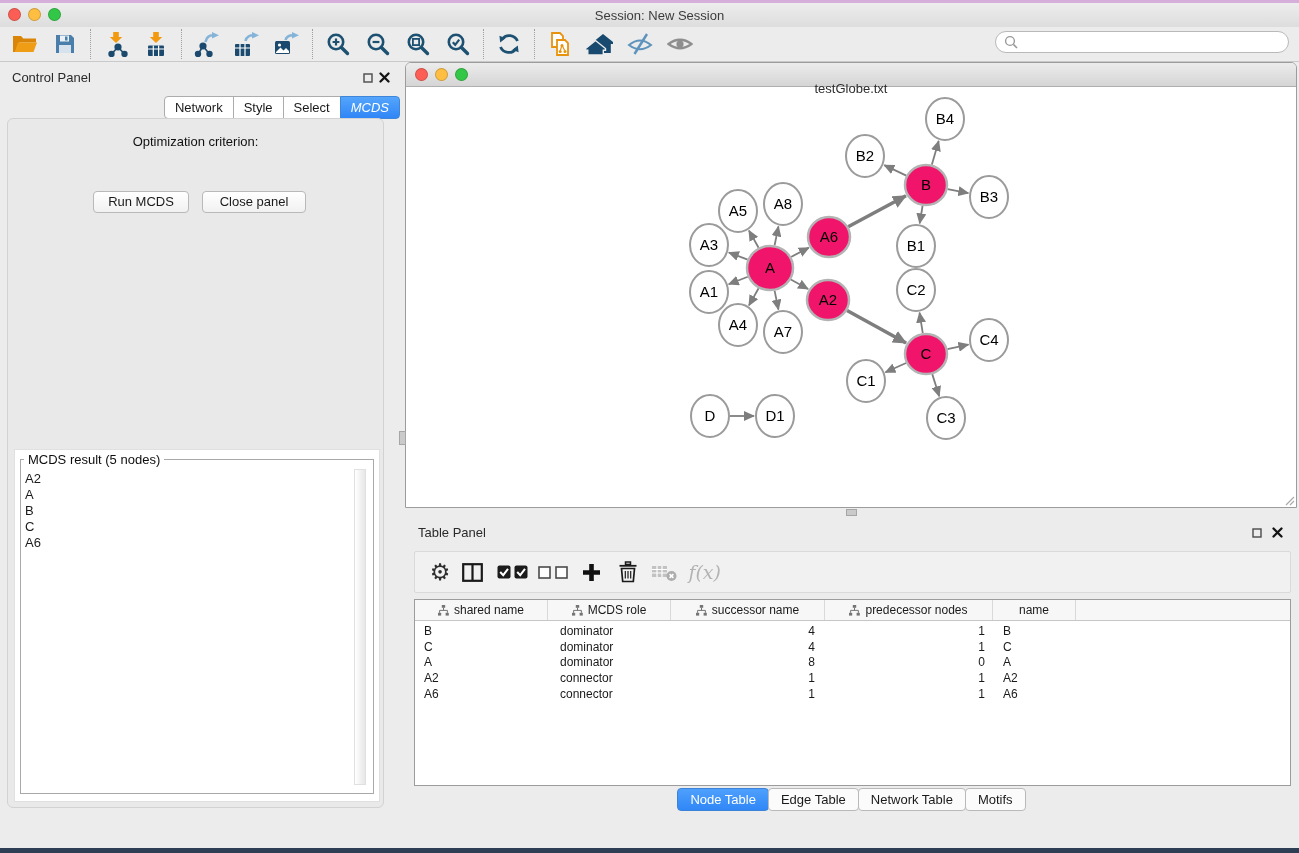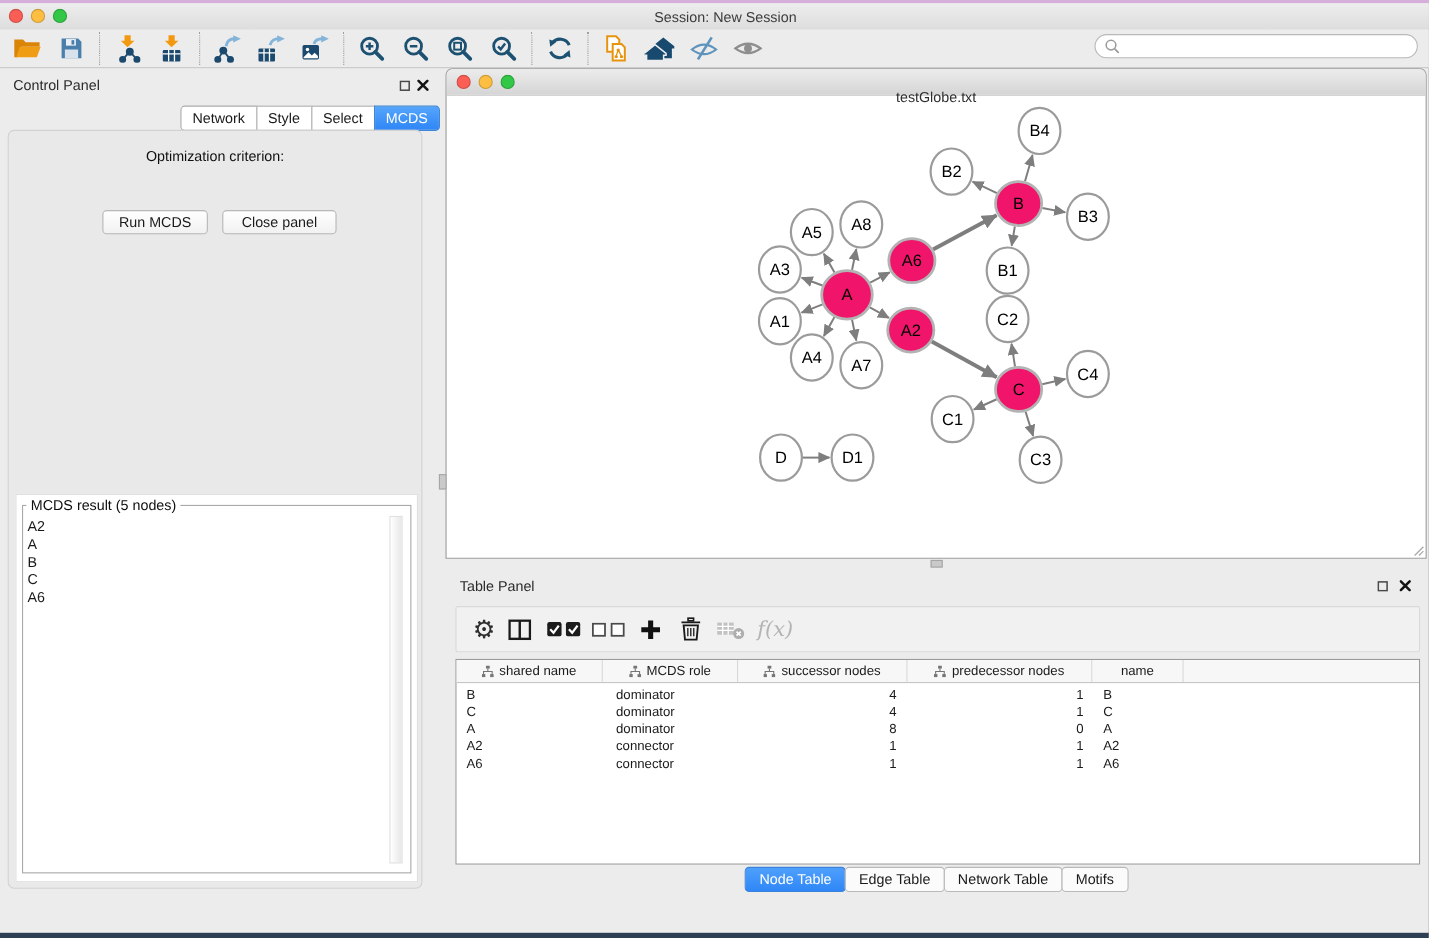--- a/index.html
+++ b/index.html
@@ -22,21 +22,21 @@
                border:1px solid #B9B9B9;border-radius:12px;display:flex;align-items:center;padding-left:8px;box-sizing:border-box;}
   #search-input{border:none;outline:none;flex:1;font-size:13px;height:16px;background:transparent;margin-left:5px;}
   
   #left-panel{position:absolute;left:0;top:62px;width:400px;height:753px;}
   .panel-title{position:absolute;left:12px;top:8px;font-size:13px;color:#2A2A2A;}
   .mini-ico{position:absolute;width:13px;height:13px;display:flex;align-items:center;justify-content:center;}
   #ctl-tabs{position:absolute;left:0;top:34px;width:100%;display:flex;justify-content:flex-end;}
   .ctab{height:21px;line-height:21px;padding:0 10px;background:#FFF;border:1px solid #ACACAC;
         font-size:13px;margin-left:-1px;}
   .ctab:first-child{border-radius:4px 0 0 4px;}
-  .ctab:last-child{border-radius:0 4px 4px 0;}
+  .ctab:last-child{border-radius:0 4px 4px 0;font-style:italic;}
   .ctab.active{background:linear-gradient(#55A5FC,#2F86F6);border-color:#3E87D8;color:#FFF;}
   #ctl-inner{position:absolute;left:7px;top:56px;width:377px;height:690px;background:#E9E9E9;
              border:1px solid #D2D2D2;border-radius:6px;box-sizing:border-box;}
   #opt-label{position:absolute;left:0;top:15px;width:100%;text-align:center;font-size:13px;color:#101010;}
   #dropdown{position:absolute;left:35px;top:38px;width:310px;height:23px;background:#FFF;
             border:1px solid #ABABAB;border-radius:4px;box-sizing:border-box;font-size:13px;}
   #dropdown .val{position:absolute;left:9px;top:3px;white-space:nowrap;}
   #dd-stepper{position:absolute;right:0px;top:0px;width:20px;height:21px;border-radius:0 3px 3px 0;
               background:linear-gradient(#6AABF9,#2F7CF0);}
   .btn{position:absolute;height:22px;line-height:20px;text-align:center;font-size:13px;
@@ -541,21 +541,21 @@
           </div>
           <div class="hcell" style="width: 154px;">
             <svg width="11" height="11" viewBox="0 0 11 11">
               <g fill="#757575">
                 <rect x="3.8" y="0" width="3.4" height="2.8"></rect>
                 <rect x="0" y="7.8" width="3.2" height="2.8"></rect>
                 <rect x="7.6" y="7.8" width="3.2" height="2.8"></rect>
               </g>
               <path d="M5.5 2.8v2.6M1.6 7.8V5.4h7.8v2.4" stroke="#757575" fill="none" stroke-width="1"></path>
             </svg>
-            <span>successor nodes</span>
+            <span>successor name</span>
           </div>
           <div class="hcell" style="width: 168px;">
             <svg width="11" height="11" viewBox="0 0 11 11">
               <g fill="#757575">
                 <rect x="3.8" y="0" width="3.4" height="2.8"></rect>
                 <rect x="0" y="7.8" width="3.2" height="2.8"></rect>
                 <rect x="7.6" y="7.8" width="3.2" height="2.8"></rect>
               </g>
               <path d="M5.5 2.8v2.6M1.6 7.8V5.4h7.8v2.4" stroke="#757575" fill="none" stroke-width="1"></path>
             </svg>

